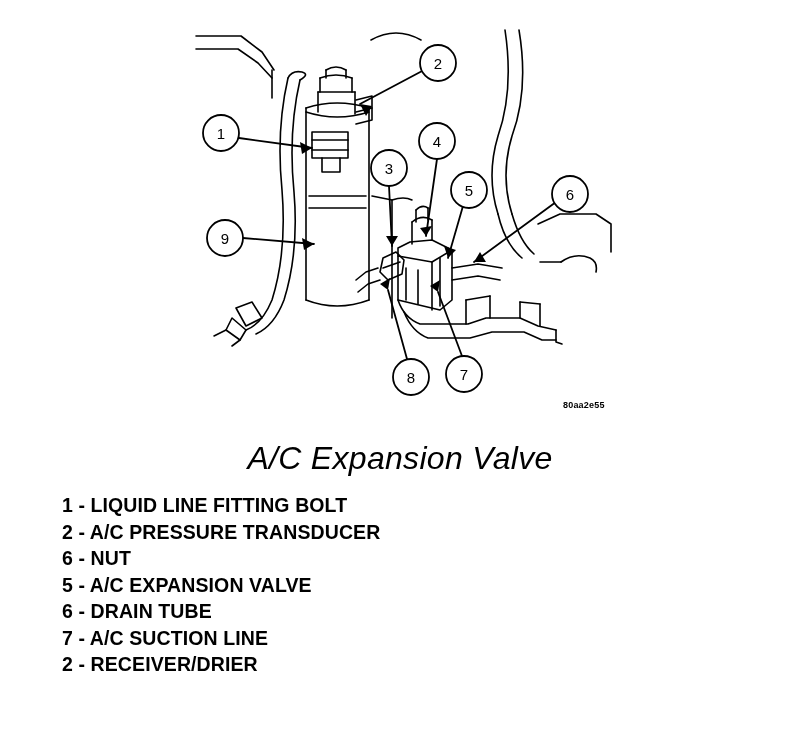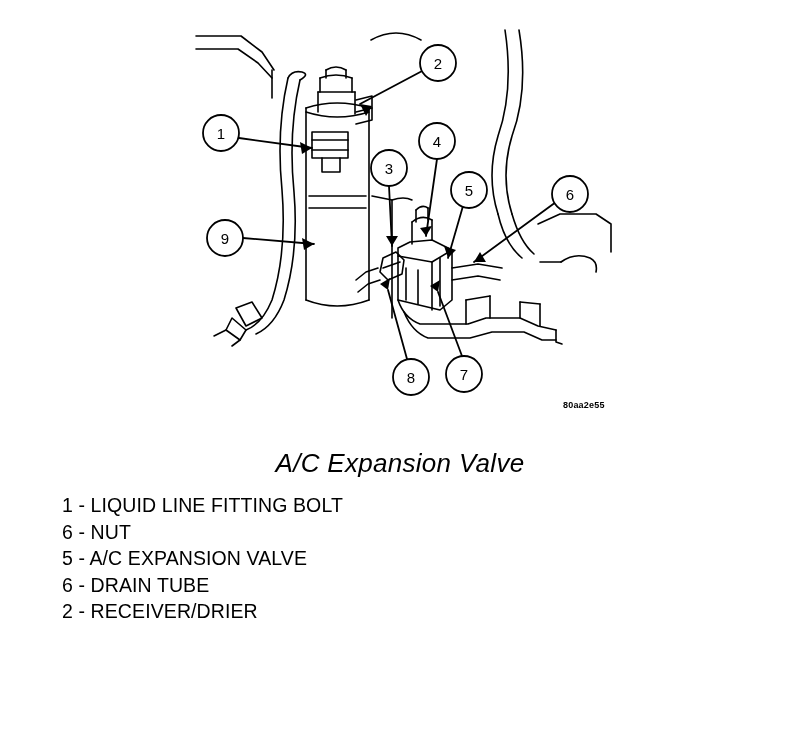--- a/index.html
+++ b/index.html
@@ -49,29 +49,29 @@
     text-align: right;
   }
   #figure-title {
     position: absolute;
     left: 0;
     top: 440px;
     width: 800px;
     text-align: center;
     font-family: "Liberation Sans", sans-serif;
     font-style: italic;
-    font-size: 26px;
+    font-size: 32px;
     letter-spacing: 0.3px;
-    margin-top: 8px;
   }
   #legend {
     position: absolute;
     left: 62px;
     top: 492px;
     width: 700px;
+    font-weight: bold;
   }
   .legend-item {
     font-family: "Liberation Sans", sans-serif;
     font-size: 19.5px;
     line-height: 26.5px;
     white-space: nowrap;
     letter-spacing: 0.1px;
   }
 </style>
 </head>
@@ -233,19 +233,21 @@
       </g>
     </svg>
   </div>
 
   <div id="figure-code">80aa2e55</div>
 
   <div id="figure-title">A/C Expansion Valve</div>
 
   <div id="legend">
     <div class="legend-item">1 - LIQUID LINE FITTING BOLT</div>
+    <div class="legend-item">2 - A/C PRESSURE TRANSDUCER</div>
     <div class="legend-item">6 - NUT</div>
     <div class="legend-item">5 - A/C EXPANSION VALVE</div>
     <div class="legend-item">6 - DRAIN TUBE</div>
+    <div class="legend-item">7 - A/C SUCTION LINE</div>
     <div class="legend-item">2 - RECEIVER/DRIER</div>
   </div>
 
 </div>
 
 </body></html>

